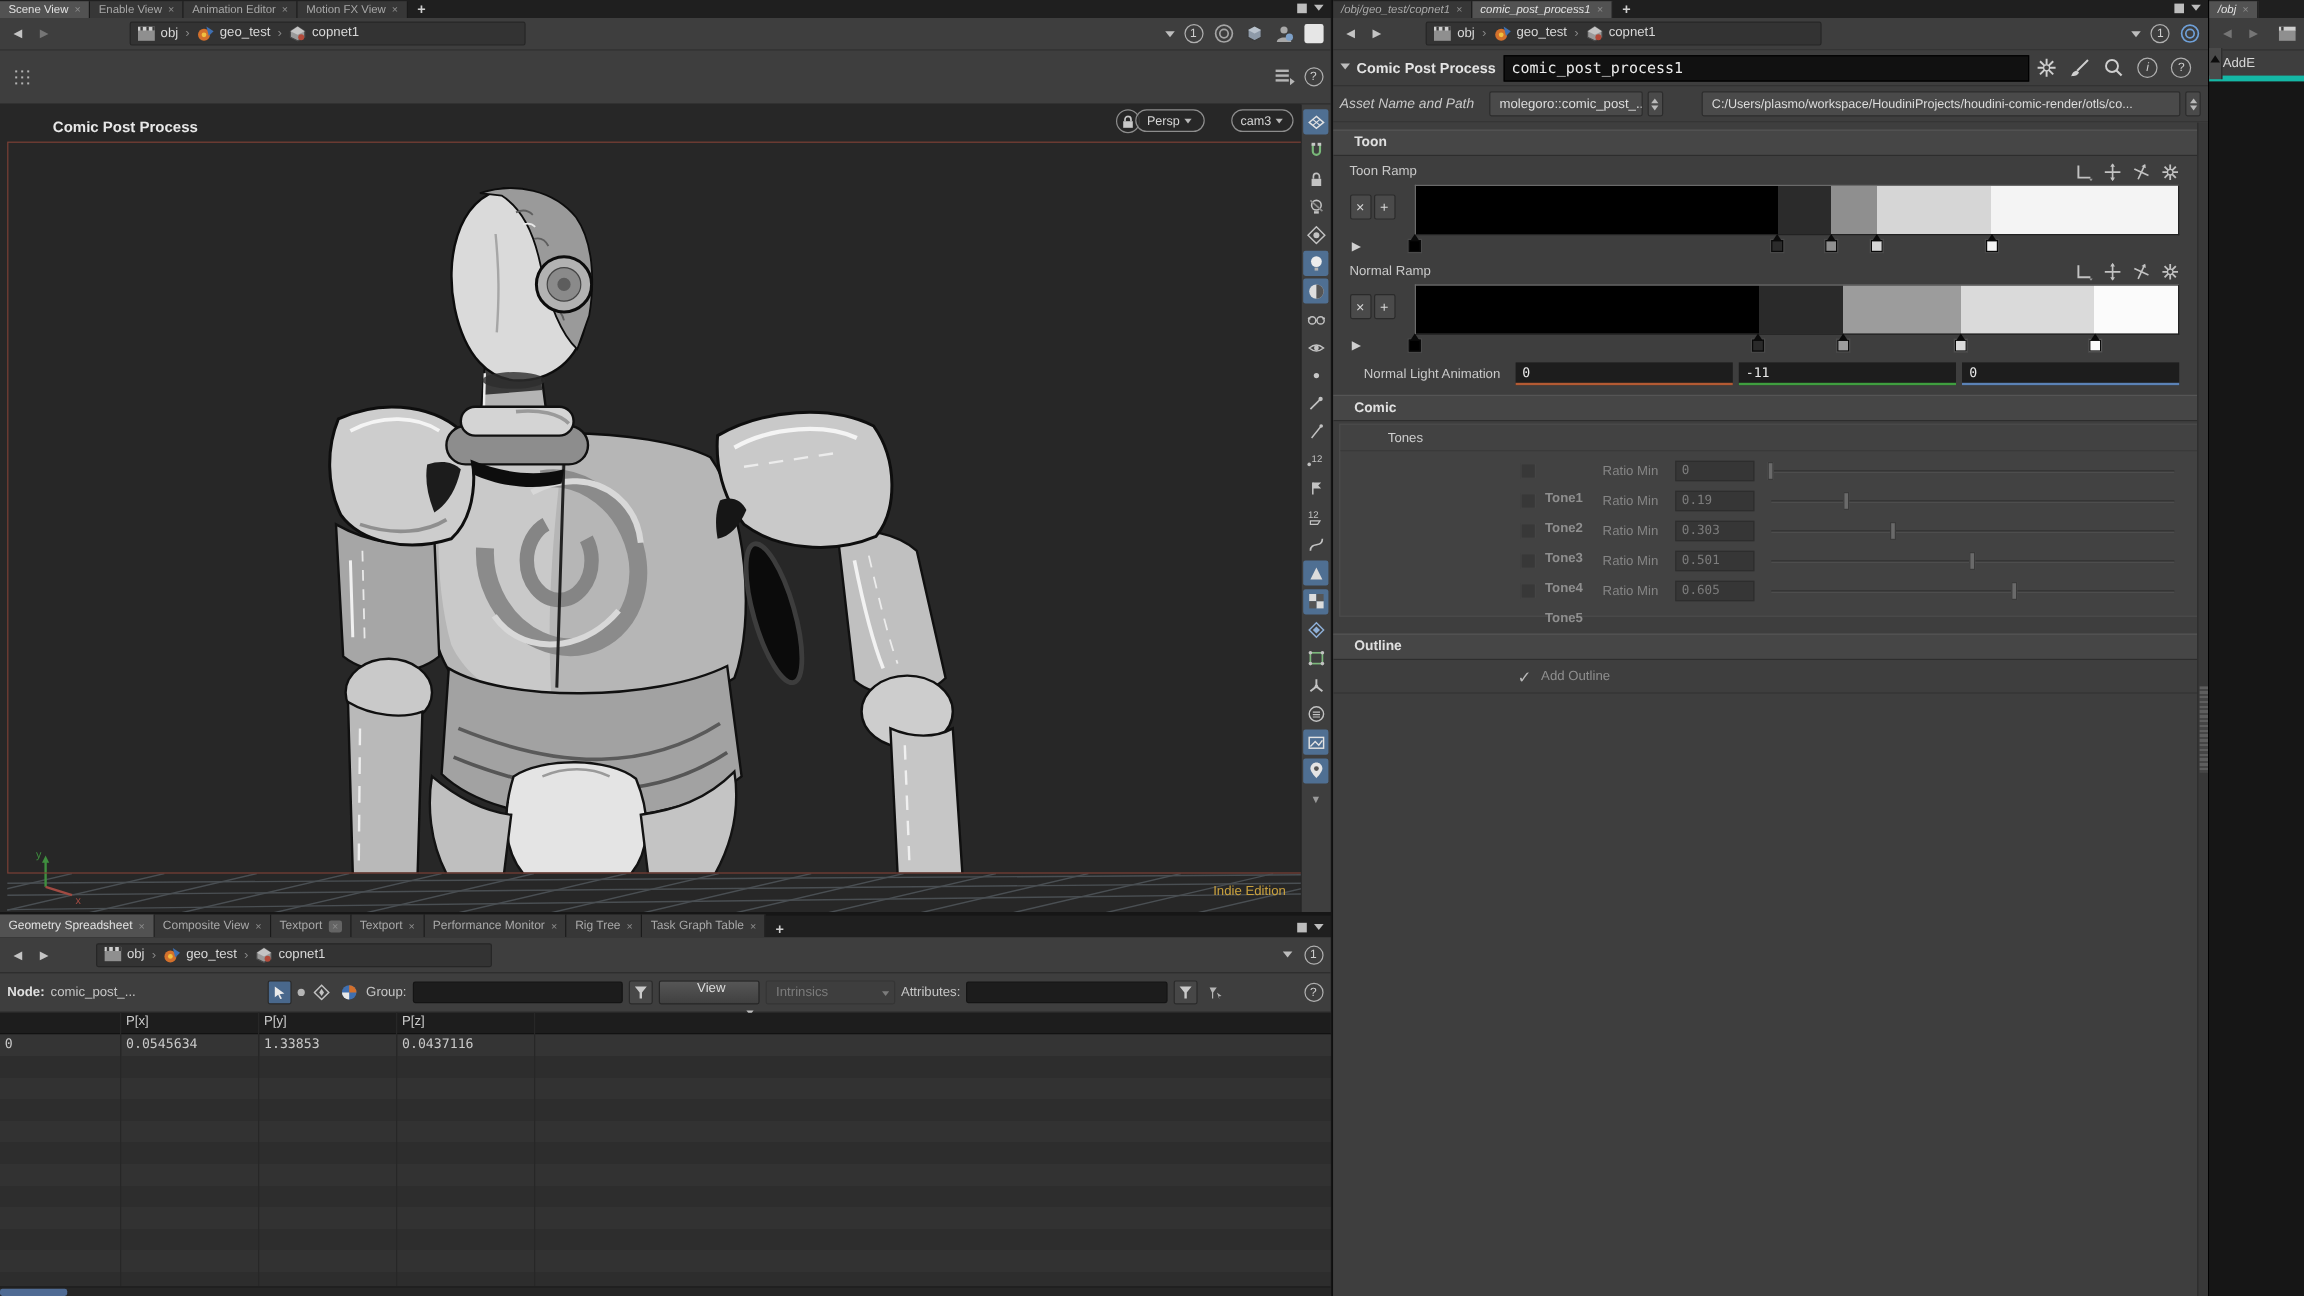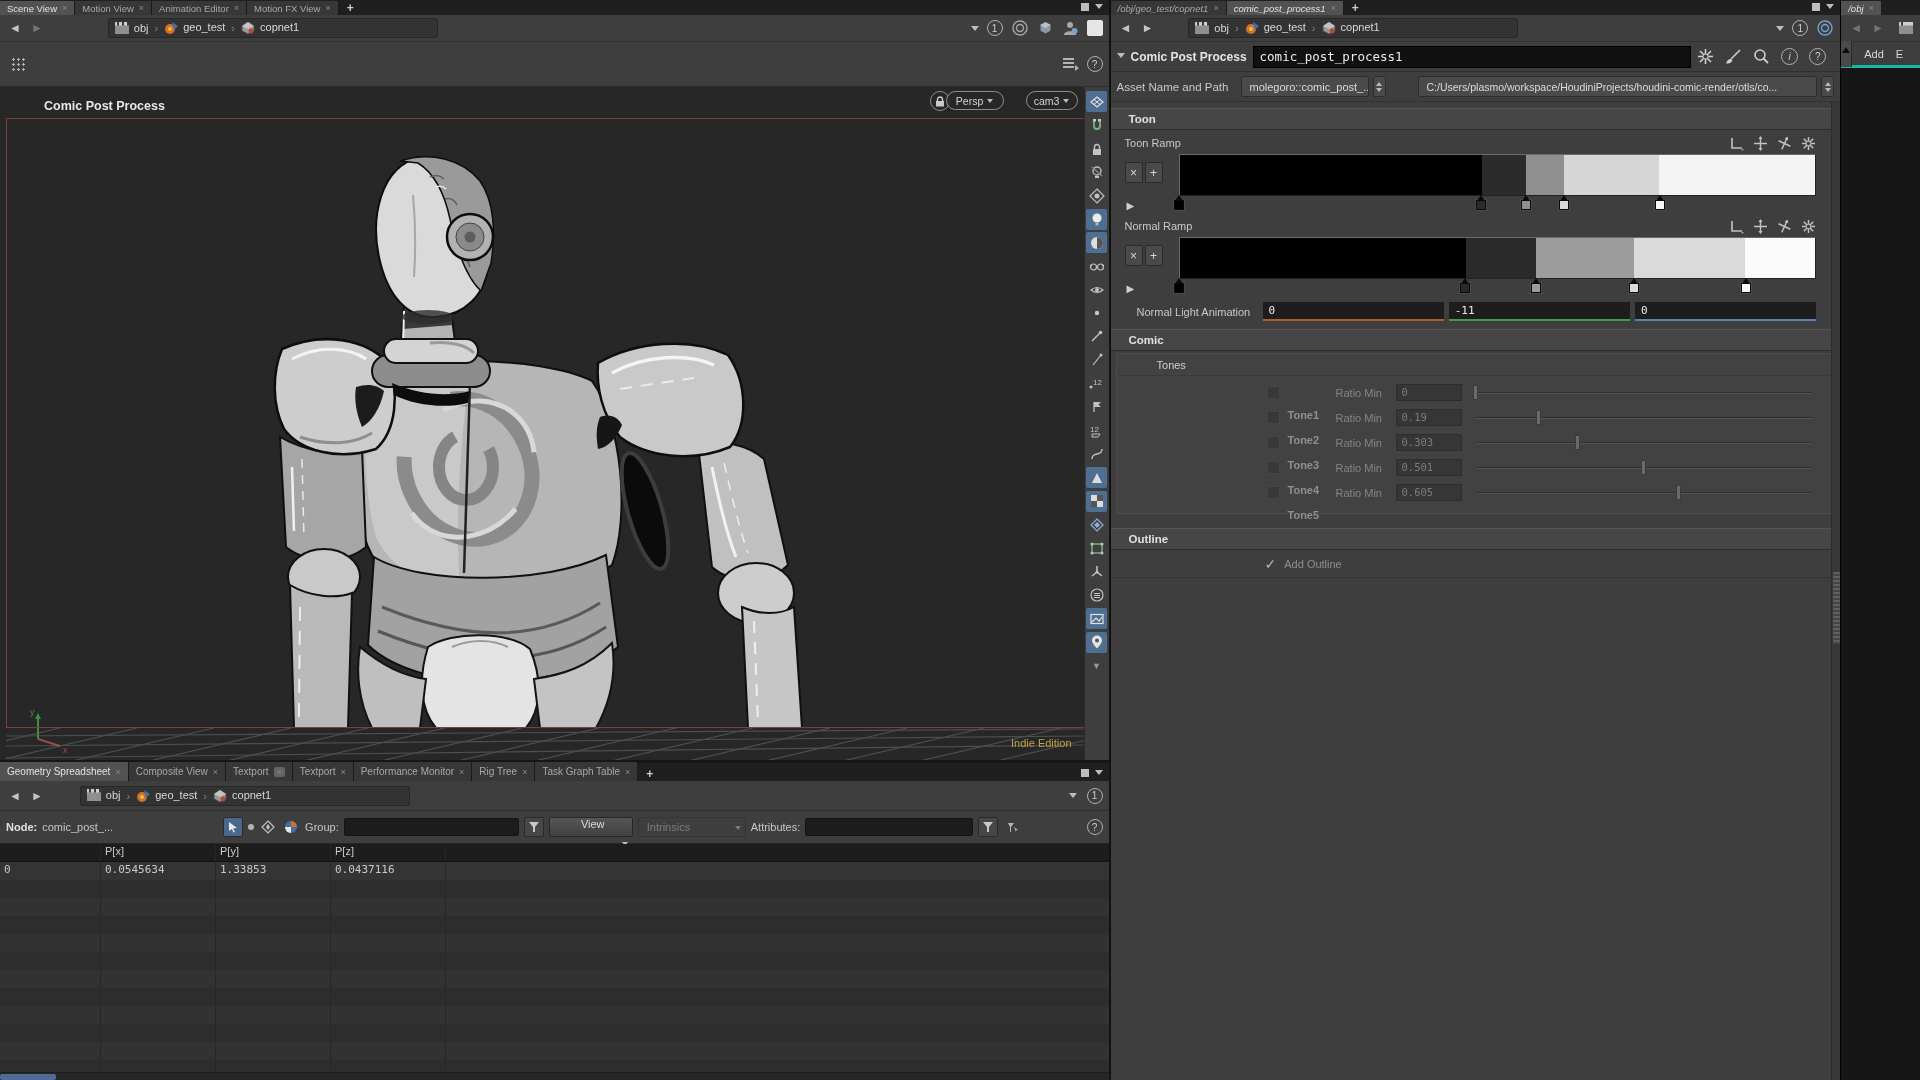--- a/index.html
+++ b/index.html
@@ -150,42 +150,42 @@
   .addoutline-row { height:28px; display:flex; align-items:center; gap:8px; padding-left:154px;
     border-bottom:1px solid #343434; }
   .check-glyph { font-size:14px; color:#b9b9b9; }
   .addoutline-row .ao-lbl { font-size:11px; color:#8f8f8f; }
   .pscroll { position:absolute; right:0; top:0; bottom:0; width:9px; background:#383838; border-left:1px solid #2c2c2c; }
   .pthumb { position:absolute; left:1px; width:7px; top:470px; height:72px;
     background:repeating-linear-gradient(to bottom,#5e5e5e 0 2px,#454545 2px 4px); }
 
   
   .pane-far { flex:1; display:flex; flex-direction:column; border-left:1px solid #000; }
-  .far-menurow { height:26px; background:#3e3e3e; display:flex; align-items:center; gap:12px; border-bottom:3px solid #14b8a6; }
+  .far-menurow { height:26px; background:#3e3e3e; display:flex; align-items:center; border-bottom:5px solid #14b8a6; }
   .far-scrollstrip { width:11px; height:26px; background:#4a4a4a; border-right:1px solid #2a2a2a;
     display:flex; justify-content:center; padding-top:2px; }
   .far-scrollstrip i { width:0; height:0; border:4px solid transparent; border-bottom:6px solid #0d0d0d; display:block; }
   .far-body { flex:1; background:#161616; }
   .far-menu { font-size:11px; color:#d8d8d8; }
   svg text { font-family:"Liberation Sans", sans-serif; }
 </style>
 </head>
 <body>
 
 <div class="app">
 
   <div class="pane-left">
 
     <div class="tabbar">
       <div class="tab active">
         <span>Scene View</span>
         <span class="x">×</span>
         </div>
       <div class="tab">
-        <span>Motion View</span>
+        <span>Enable View</span>
         <span class="x">×</span>
         </div>
       <div class="tab">
         <span>Animation Editor</span>
         <span class="x">×</span>
         </div>
       <div class="tab">
         <span>Motion FX View</span>
         <span class="x">×</span>
         </div>
@@ -767,21 +767,21 @@
         <svg width="17" height="17">
             <circle cx="7" cy="7" r="5" fill="none" stroke="#cfcfcf" stroke-width="1.6"></circle>
             <line x1="10.5" y1="10.5" x2="15" y2="15" stroke="#cfcfcf" stroke-width="1.8"></line>
           </svg>
         <span class="badge-circle" style="width:17px;height:17px;font-style:italic;">i</span>
         <span class="badge-circle" style="width:17px;height:17px;">?</span>
       </div>
     </div>
 
     <div class="asset-row">
-      <span style="width:120px;">Asset Name and Path</span>
+      <span style="width:120px;font-style:italic;">Asset Name and Path</span>
       <div class="asset-dd" style="width:128px;">molegoro::comic_post_...</div>
       <div class="spinner">
           <i class="up"></i>
           <i class="dn"></i>
         </div>
       <div class="asset-dd" style="flex:1; margin-left:28px; font-size:10.5px;">C:/Users/plasmo/workspace/HoudiniProjects/houdini-comic-render/otls/co...</div>
       <div class="spinner">
           <i class="up"></i>
           <i class="dn"></i>
         </div>

